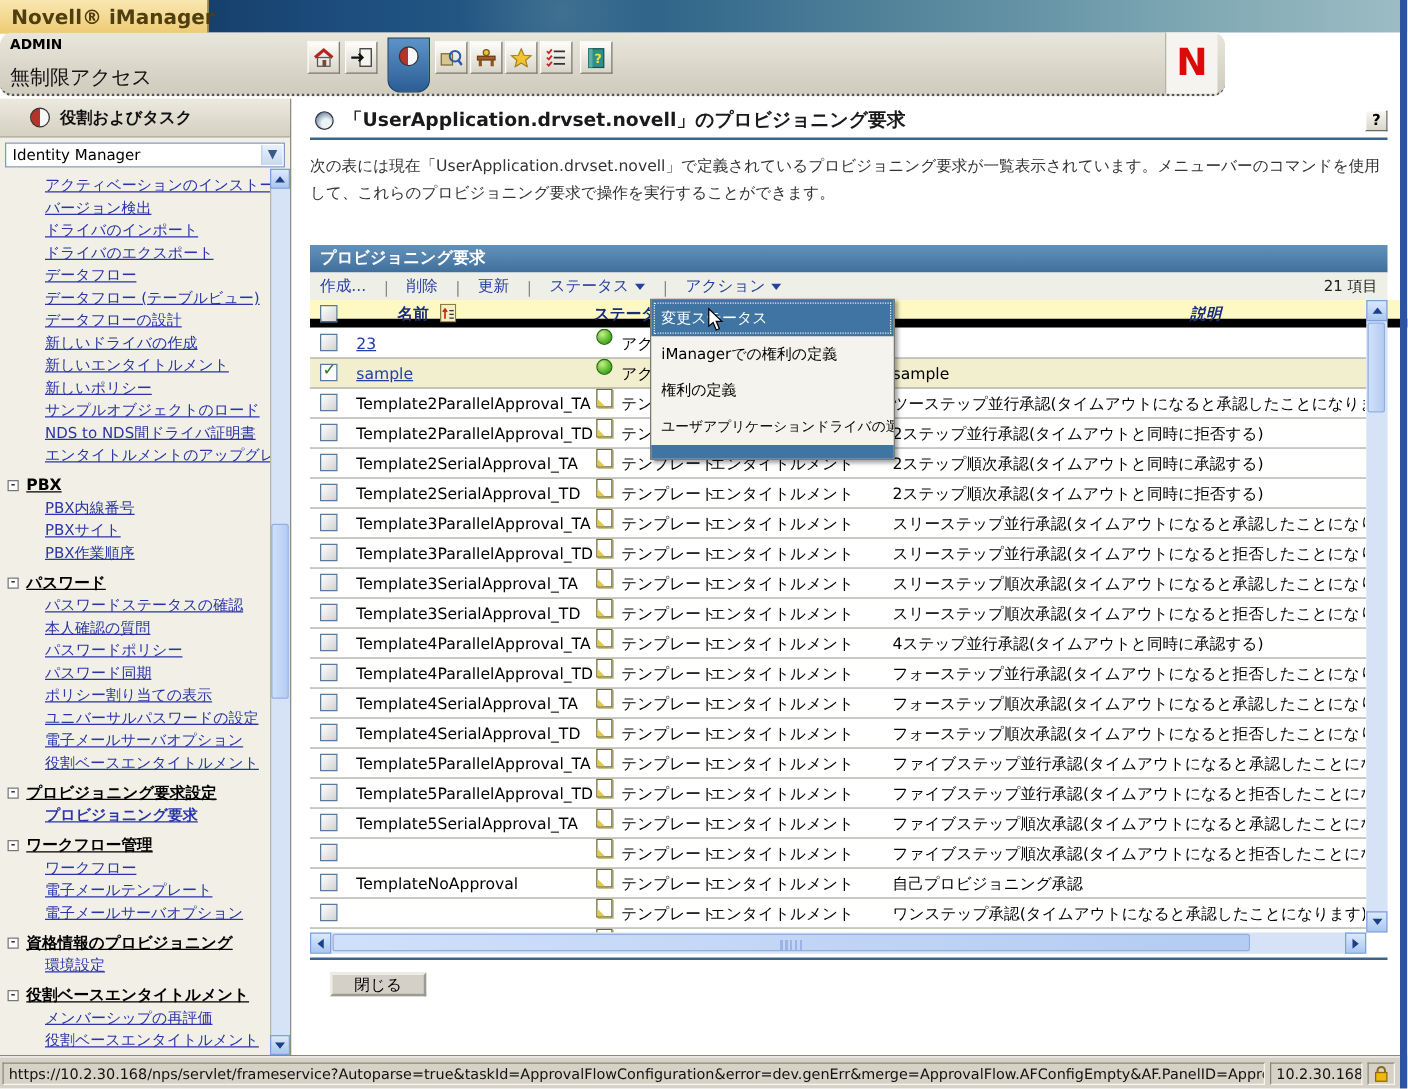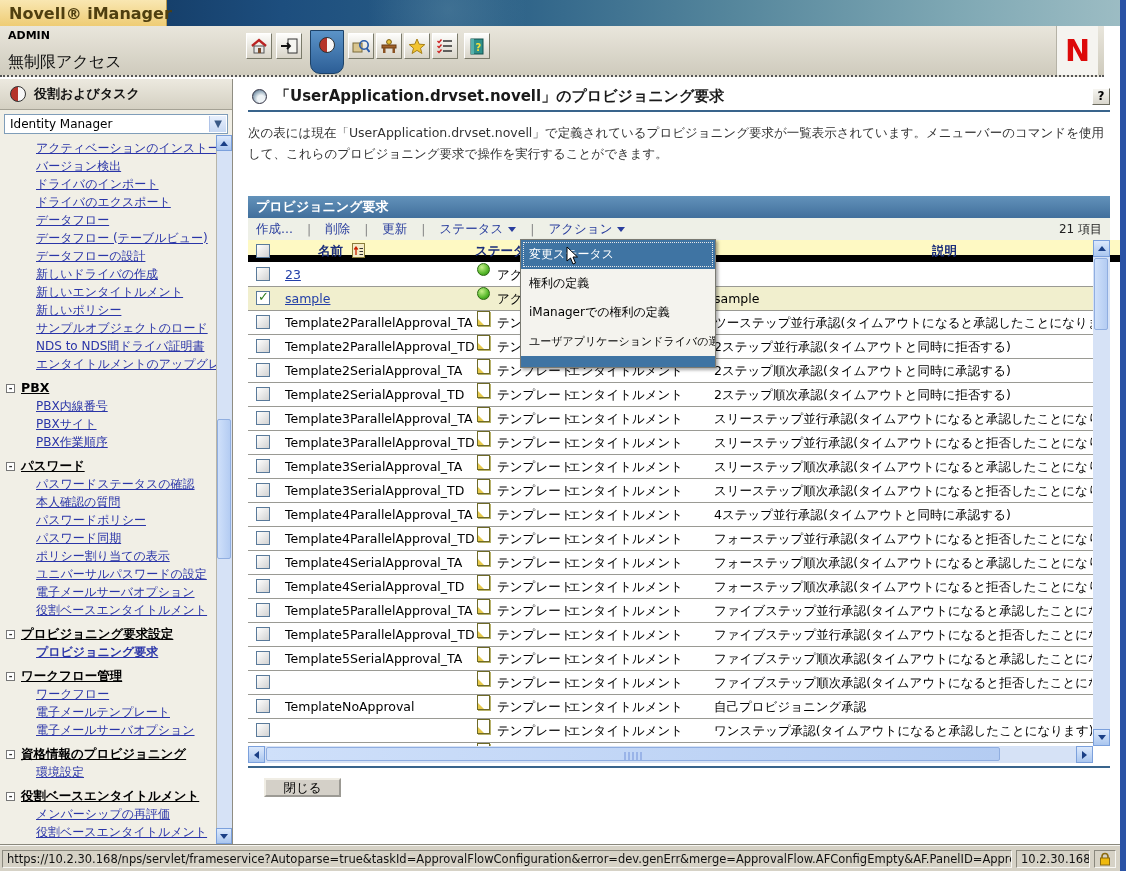--- a/index.html
+++ b/index.html
@@ -7,43 +7,43 @@
   #root { position:relative; width:1126px; height:871px; background:#fff; overflow:hidden; font-size:12.5px; }
 
   
   .banner-blue { position:absolute; left:0; top:0; width:1126px; height:26px;
     background:linear-gradient(90deg,#0c2b50 0%,#1d4e7e 25%,#2d6288 45%,#55869c 65%,#7fa8b4 85%,#9dbdc4 100%); }
   .banner-blue::after { content:""; position:absolute; left:30%; top:-20px; width:220px; height:60px; border-radius:50%;
     background:radial-gradient(circle,#6d98ae55 0%,transparent 70%); }
   .banner-gold { position:absolute; left:0; top:0; width:167px; height:27px;
     background:linear-gradient(#f9e7b2,#eecb72); border-right:1px solid #b99a4e;
     line-height:27px; padding-left:9px; font-size:16px; font-weight:bold; color:#4f3f10; white-space:nowrap; }
-  .header-gray { position:absolute; left:0; top:26px; width:1104px; height:51px;
-    background:linear-gradient(#e9e6dc,#cfcbbd); border-bottom:2px dotted #555; }
+  .header-gray { position:absolute; left:0; top:26px; width:980px; height:51px;
+    background:linear-gradient(#e9e6dc,#cfcbbd); border-bottom:2px dotted #555;border-radius:10px; }
   .admin-label { position:absolute; left:8px; top:3px; font-size:11px; font-weight:bold; color:#000; }
   .access-label { position:absolute; left:8px; top:26px; font-size:16px; color:#111; }
   .logo-box { position:absolute; right:6px; top:0; width:42px; height:49px; background:#f5f4f0;
     border-left:1px solid #b5b2a6; text-align:center; }
   .logo-n { font-size:30px; font-weight:bold; color:#dd0a0a; line-height:49px; }
 
   
   .tool-btn { position:absolute; top:7px; width:26px; height:26px;
     background:linear-gradient(#fdfdfb,#d8d4c8); border:1px solid; border-color:#fff #7a7a6a #7a7a6a #fff;
     display:flex; align-items:center; justify-content:center; }
   .tool-tab { position:absolute; top:4px; left:310px; width:34px; height:44px;
     background:linear-gradient(#5b93c8,#2c5e96); border-radius:0 0 10px 10px; border:1px solid #1d4268;
     display:flex; align-items:flex-start; justify-content:center; padding-top:6px; }
   .circle-icon { width:16px; height:16px; border-radius:50%; border:1px solid #333;
     background:linear-gradient(90deg,#b5342a 48%,#f7f7f7 48%); display:inline-block; }
 
   
   .sidebar { position:absolute; left:0; top:79px; width:233px; height:766px; background:#f1efe6; border-right:1px solid #8f8d82; }
   .sb-title { position:absolute; left:0; top:0; width:232px; height:31px;
     background:linear-gradient(#ece9df,#d4d0c2); border-bottom:1px solid #a5a295;
-    display:flex; align-items:center; gap:8px; padding-left:10px; font-weight:bold; font-size:13px; color:#111; }
+    display:flex; align-items:center; gap:8px; padding-left:24px; font-weight:bold; font-size:13px; color:#111; }
   .sb-select { position:absolute; left:4px; top:35px; width:224px; height:20px; background:#fff;
     border:1px solid #7f9db9; font-size:12px; line-height:18px; padding-left:5px; color:#000; }
   .sb-select .arr { position:absolute; right:1px; top:1px; width:17px; height:16px;
     background:linear-gradient(#e9f1fd,#c7d8f2); border-left:1px solid #b0c4e8; text-align:center; color:#3a5a86; font-size:10px; line-height:16px; }
   .sb-list { position:absolute; left:0; top:56px; width:216px; height:710px; overflow:hidden; padding-top:4px; }
   .sb-link { margin-left:36px; line-height:18px; font-size:12px; color:#2a35a8; text-decoration:underline; white-space:nowrap; }
   .sb-link.active { font-weight:bold; }
   .sb-section { margin:6px 0 0 6px; line-height:18px; font-size:12.5px; font-weight:bold; color:#000; white-space:nowrap; display:flex; align-items:center; gap:6px;}
   .sb-section .txt { text-decoration:underline; }
   .minus-box { width:9px; height:9px; border:1px solid #777; background:#fff; font-size:9px; line-height:7px; text-align:center; color:#333; flex:0 0 auto; }
@@ -299,21 +299,21 @@
     <span style="position:absolute; left:8px; top:4px; line-height:0;"><span class="cb"></span></span>
     <span class="hl" style="left:70px;">
       <span>名前</span>
       <svg width="13" height="15" style="vertical-align:-3px; margin-left:5px;">
         <rect x="0.5" y="0.5" width="12" height="14" fill="#f5ecc8" stroke="#8a7d3a"></rect>
         <path d="M4 12 V5 M2.3 6.5 L4 4.2 L5.7 6.5" stroke="#cc2200" fill="none" stroke-width="1.3"></path>
         <path d="M7.5 5.5 h3.5 M7.5 8.5 h3.5 M7.5 11.5 h3.5" stroke="#333"></path>
       </svg>
     </span>
     <span class="hl" style="left:227px;">ステータス</span>
-    <span class="hl" style="left:684px;">説明</span>
+    <span class="hl" style="left:704px;font-style:italic;">説明</span>
   </div>
 
   <div class="rows" id="rows">
       <div class="trow">
         <span class="cbwrap">
           <span class="cb"></span>
         </span>
         <span class="tname link">23</span>
         <span class="ticon">
           <span class="ball"></span>
@@ -577,22 +577,22 @@
     <div class="scr-btn" style="left:828px; top:0; width:17px; height:17px;">
         <span class="tri-right"></span>
       </div>
   </div>
 
   <div class="close-rule"></div>
   <div class="close-btn">閉じる</div>
 
   <div class="ctx" id="ctx">
       <div class="ctx-item sel">変更ステータス</div>
+      <div class="ctx-item">iManagerでの権利の定義</div>
       <div class="ctx-item">権利の定義</div>
-      <div class="ctx-item">iManagerでの権利の定義</div>
       <div class="ctx-item" style="font-size: 11px;">ユーザアプリケーションドライバの選択</div>
       <div class="ctx-foot"></div>
     </div>
   <svg class="cursor-arrow" width="14" height="20">
     <path d="M1 1 L1 15 L4.5 12 L7 18 L9.5 17 L7 11 L11.5 11 Z" fill="#fff" stroke="#000" stroke-width="1"></path>
   </svg>
 
   <div class="statusbar">
     <div class="sunken url-field">https://10.2.30.168/nps/servlet/frameservice?Autoparse=true&amp;taskId=ApprovalFlowConfiguration&amp;error=dev.genErr&amp;merge=ApprovalFlow.AFConfigEmpty&amp;AF.PanelID=ApprovalFlow.AFConfigEmpt...</div>
     <div class="sunken host-field">10.2.30.168</div>

